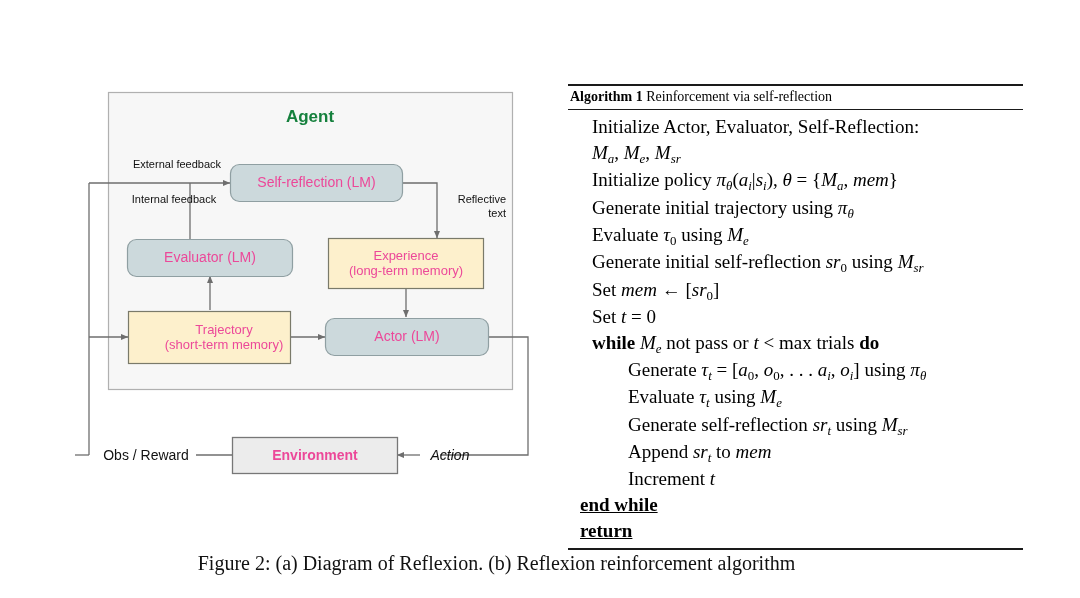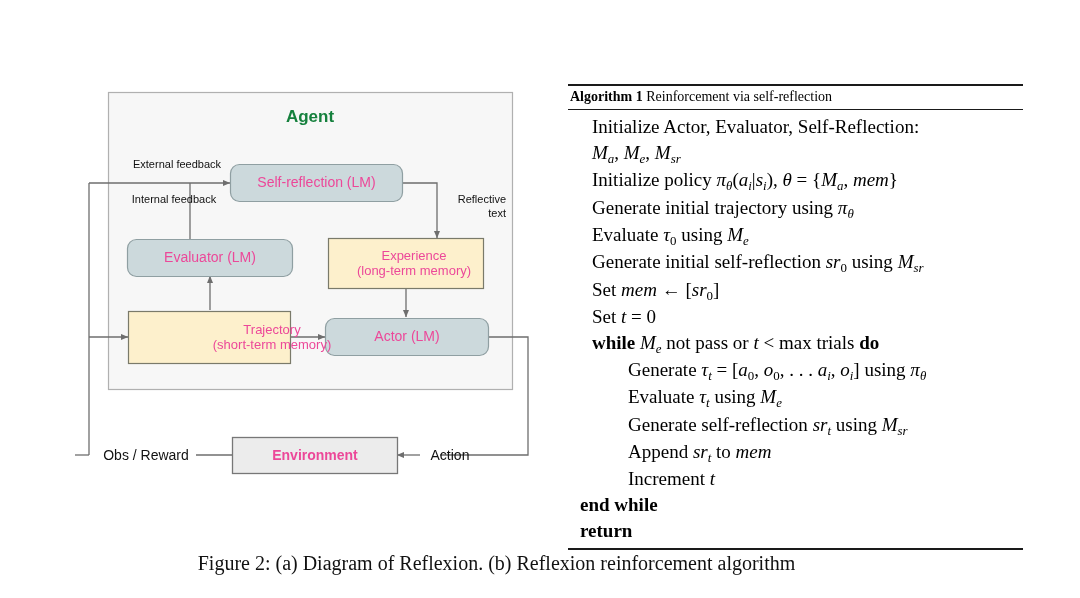--- a/index.html
+++ b/index.html
@@ -51,21 +51,21 @@
     font-size:14px;padding:3px 2px 4px 2px;
   }
   .algo-head b{font-weight:bold;}
   .algo-body{padding:4px 2px 4px 6px;}
   .algo-line{
     font-size:19px;line-height:1.37;white-space:nowrap;
     padding-left:18px;
   }
   .algo-line.ind0{padding-left:18px;}
   .algo-line.ind1{padding-left:54px;}
-  .algo-line.flush{padding-left:6px;}
+  .algo-line.flush{padding-left:6px;text-decoration:underline;}
   .algo-line b{font-weight:bold;}
   .mi{font-family:"Liberation Serif", serif;font-style:italic;}
   .sub{font-size:0.68em;vertical-align:-0.28em;font-style:italic;}
   .subn{font-size:0.68em;vertical-align:-0.28em;font-style:normal;}
 
   
   #caption{
     position:absolute;left:0;top:552px;width:993px;
     text-align:center;font-family:"Liberation Serif", serif;
     font-size:20px;color:#111;
@@ -128,26 +128,26 @@
     <div class="agent-title">Agent</div>
 
     <div class="node-label" style="left:230px;top:164px;width:173px;height:38px;font-size:14px;">
       <span>Self-reflection (LM)</span>
     </div>
 
     <div class="node-label" style="left:127px;top:239px;width:166px;height:38px;font-size:14px;">
       <span>Evaluator (LM)</span>
     </div>
 
-    <div class="node-label" style="left:328px;top:238px;width:156px;height:51px;font-size:13px;padding-left:8px;">
+    <div class="node-label" style="left:328px;top:238px;width:156px;height:51px;font-size:13px;">
       <span>Experience</span>
       <span>(long-term memory)</span>
     </div>
 
-    <div class="node-label" style="left:128px;top:311px;width:192px;height:53px;font-size:13px;margin-left:48px;">
+    <div class="node-label" style="left:128px;top:311px;width:192px;height:53px;font-size:13px;">
       <span>Trajectory</span>
       <span>(short-term memory)</span>
     </div>
 
     <div class="node-label" style="left:325px;top:318px;width:164px;height:38px;font-size:14px;">
       <span>Actor (LM)</span>
     </div>
 
     <div class="node-label" style="left:232px;top:437px;width:166px;height:37px;font-size:14px;font-weight:bold;">
       <span>Environment</span>
@@ -164,21 +164,21 @@
 
     <div class="edge-text" style="left:440px;top:193px;width:66px;text-align:right;">
       <span>Reflective</span>
       <span>text</span>
     </div>
 
     <div class="io-text" style="left:96px;top:447px;width:100px;">
       <span>Obs / Reward</span>
     </div>
 
-    <div class="io-text" style="left:420px;top:447px;width:60px;">
+    <div class="io-text" style="left:420px;top:447px;width:60px;font-style:italic;">
       <span>Action</span>
     </div>
   </div>
 
   <div id="algo">
     <div class="rule-thick"></div>
 
     <div class="algo-head">
       <b>Algorithm 1</b>
       <span>Reinforcement via self-reflection</span>

